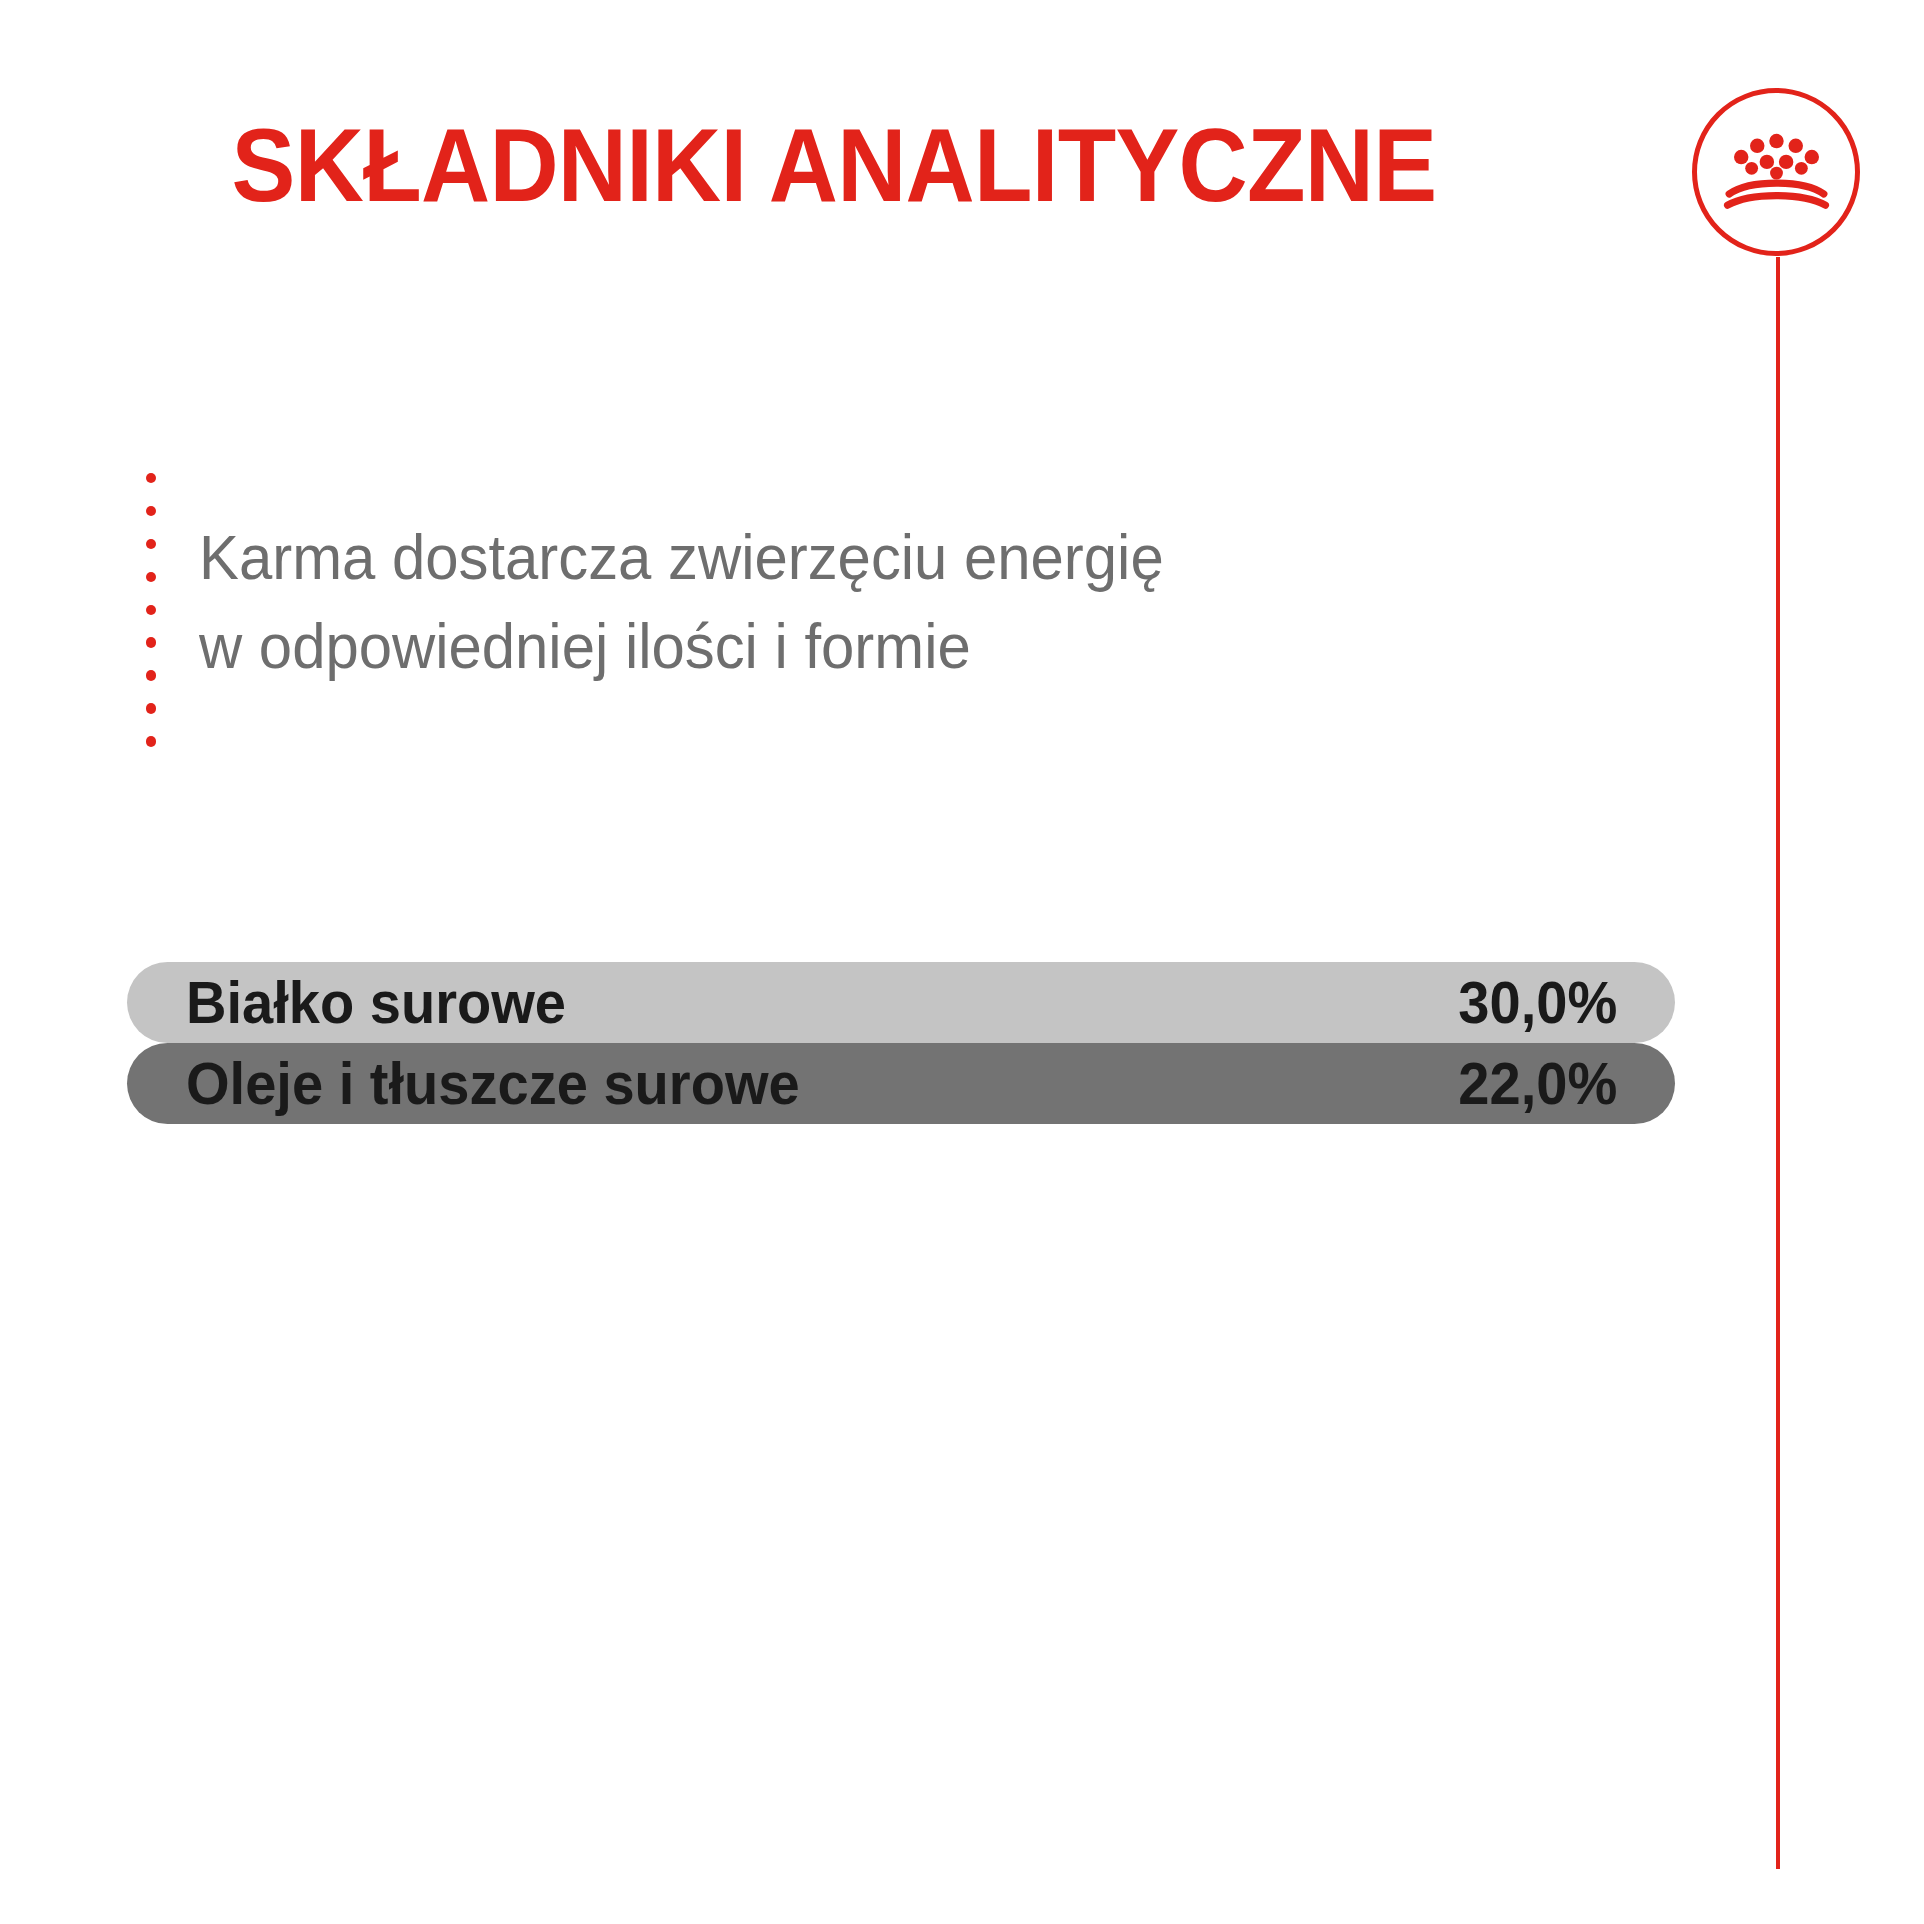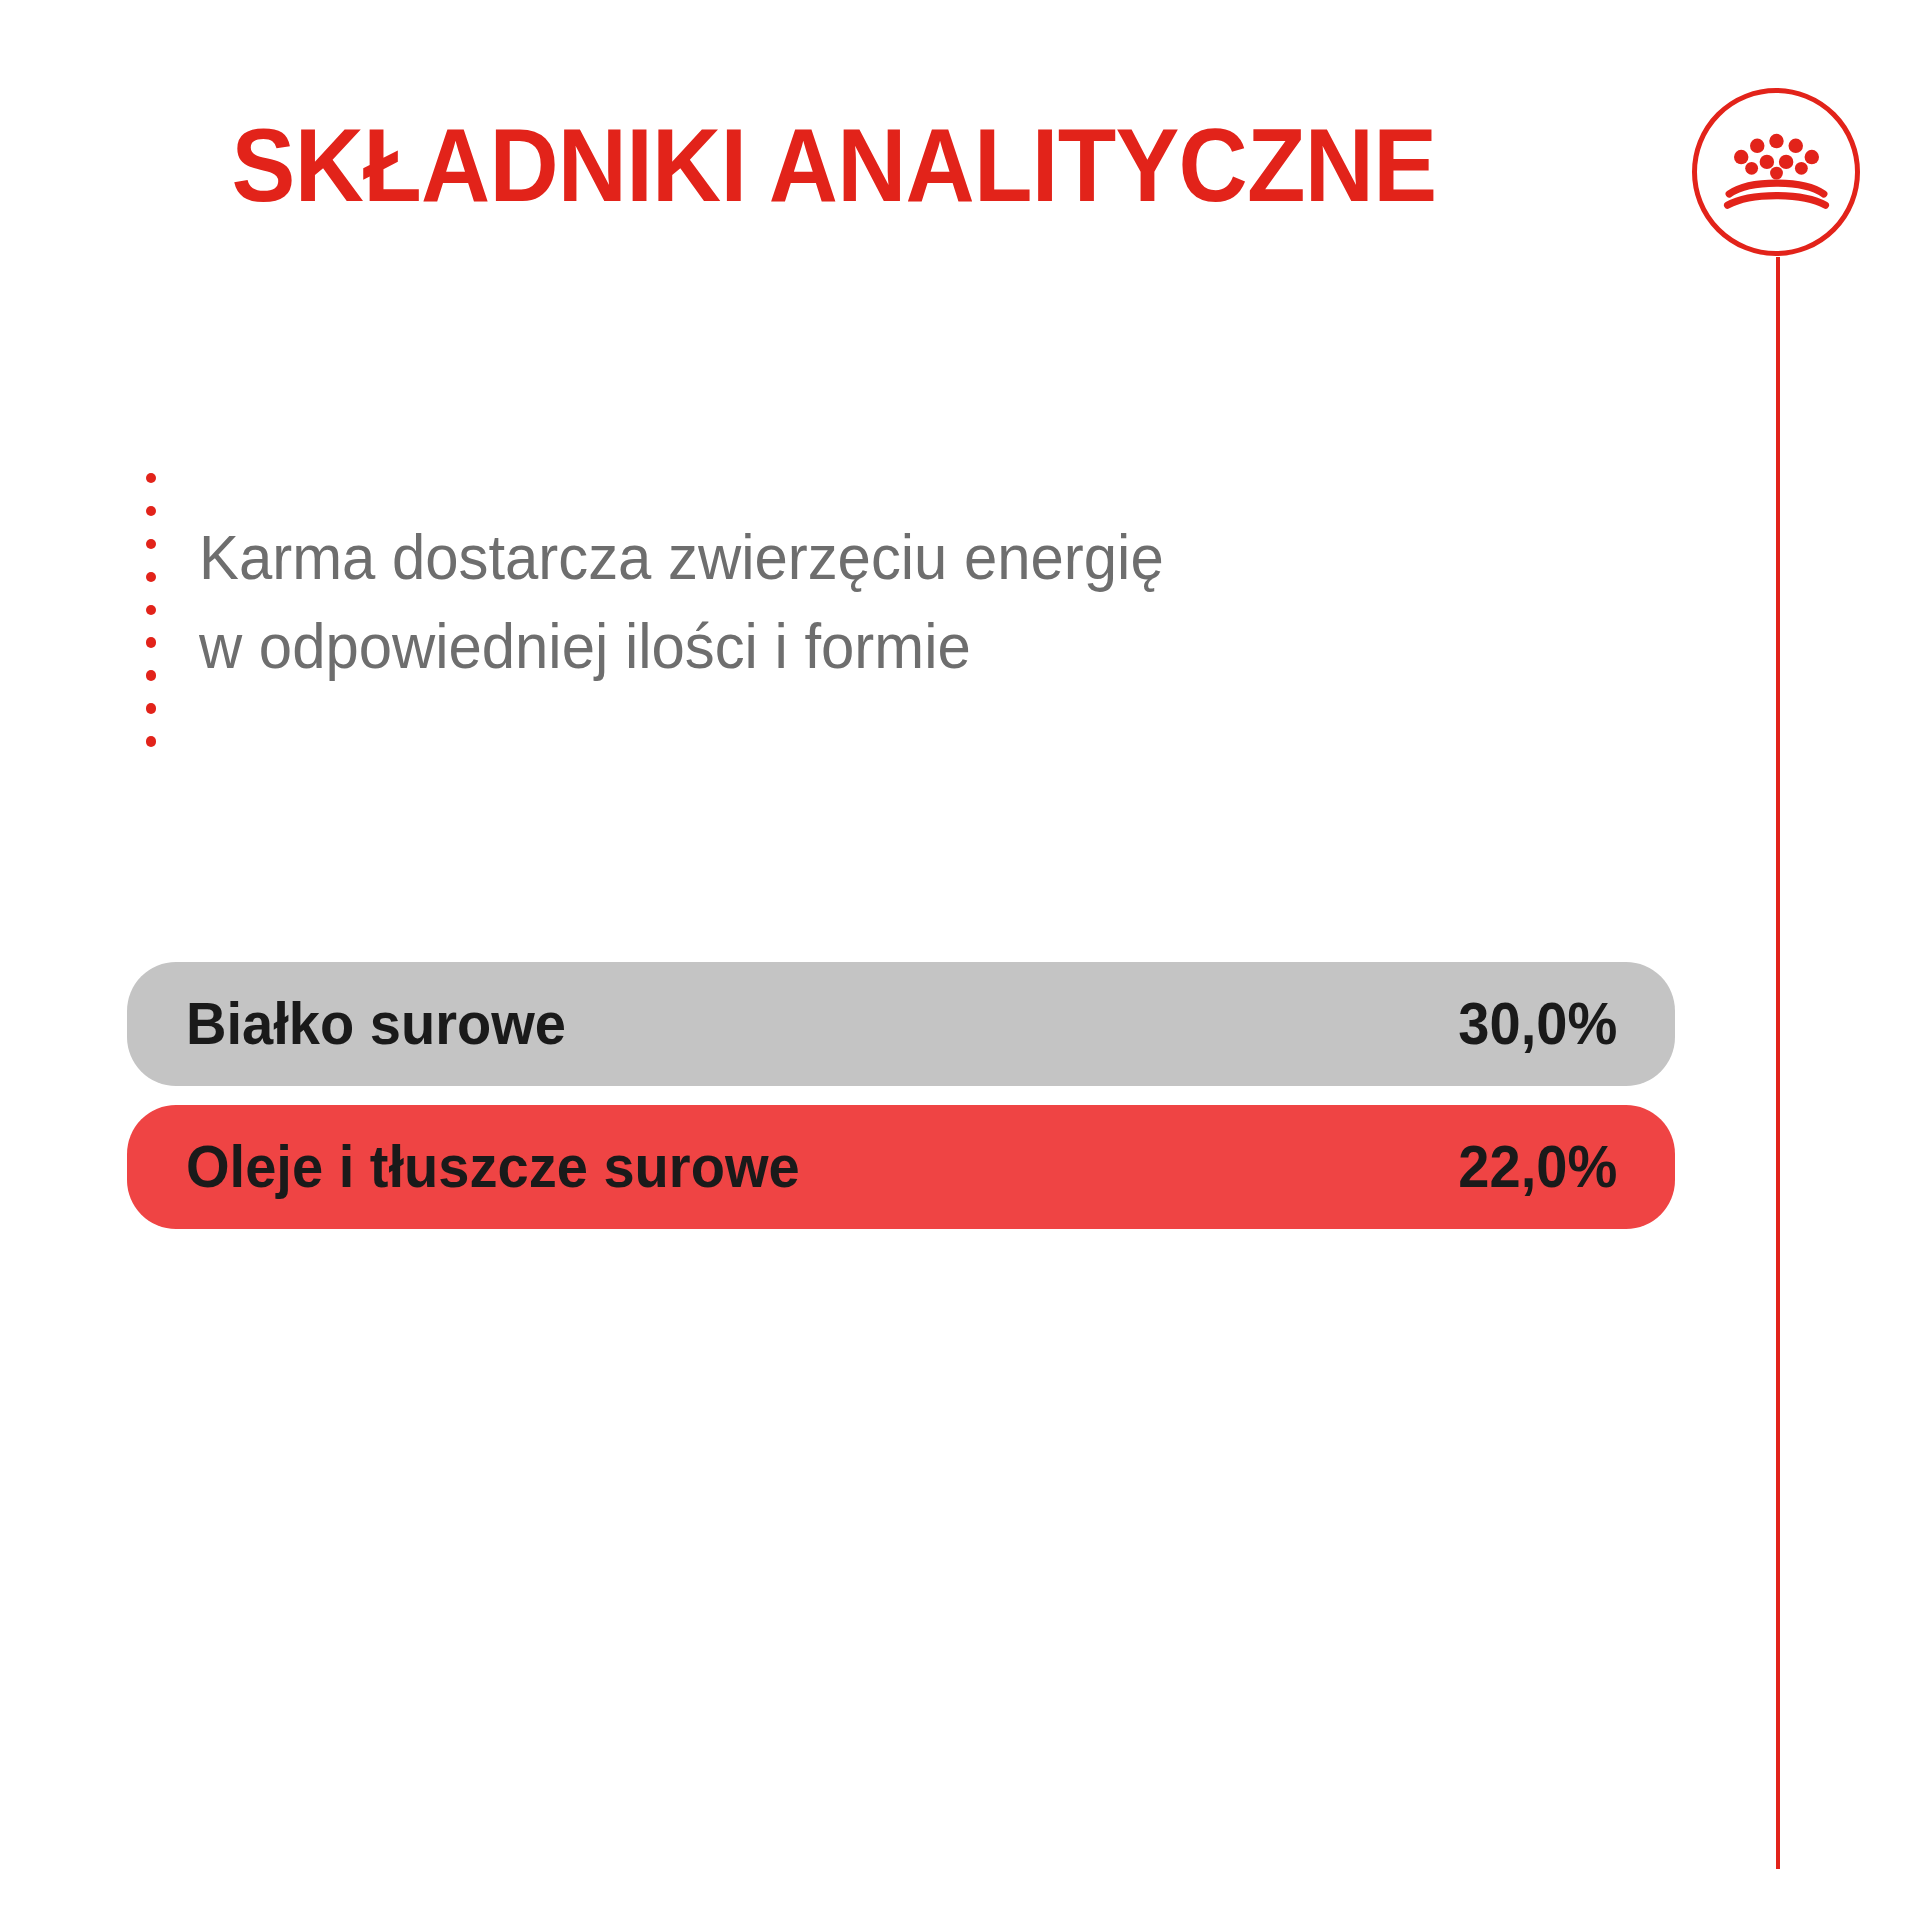--- a/index.html
+++ b/index.html
@@ -100,31 +100,30 @@
   .intro .line { display: block; white-space: nowrap; }
 
   
   .rows {
     position: absolute;
     left: 127px;
     top: 962px;
     width: 1548px;
   }
   .row {
-    height: 124px;
+    height: 81px;
     border-radius: 49px;
     display: flex;
     align-items: center;
     justify-content: space-between;
     padding: 0 58px 0 59px;
     box-sizing: border-box;
-    margin-bottom: 19px;
   }
   .row.dark  { background: #C4C4C4; }
-  .row.light { background: #ef4444; }
+  .row.light { background: #737373; }
   .row-label, .row-value {
     color: #1A1A1A;
     font-size: 59px;
     font-weight: 700;
     font-family: "Liberation Sans", sans-serif;
     white-space: nowrap;
     transform: scaleX(0.95);
     transform-origin: left center;
   }
   .row-value { transform-origin: right center; }

